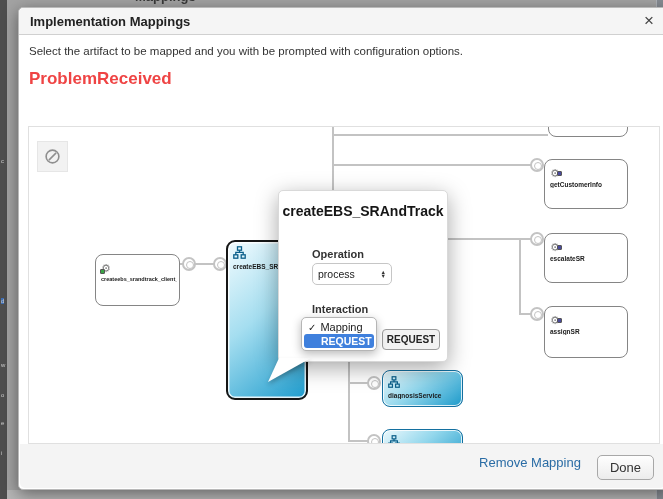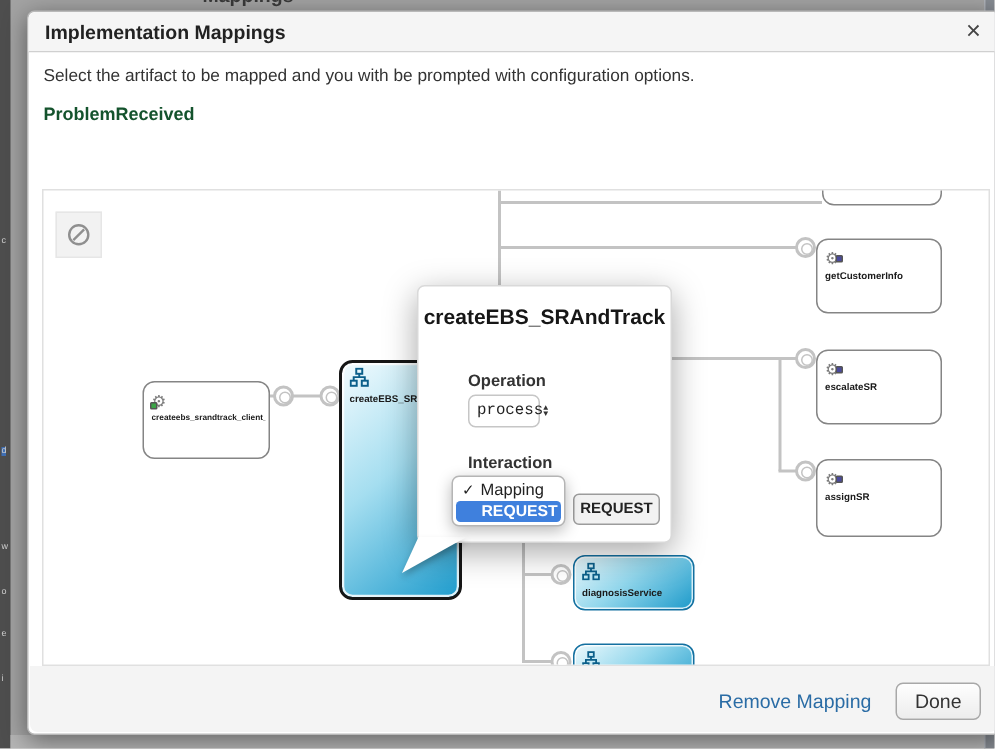--- a/index.html
+++ b/index.html
@@ -16,26 +16,26 @@
   .strip-bottom { position:absolute; left:7px; bottom:0; right:7px; height:9px; background:#b5b5b5; }
 
   
   .modal { position:absolute; left:18px; top:7px; width:649px; height:483px; background:#fff;
            border:1px solid #b9b9b9; border-radius:5px; box-shadow:0 4px 16px rgba(0,0,0,.45); }
   .modal-header { position:absolute; left:0; top:0; right:0; height:27px; background:#f5f5f5;
                   border-bottom:1px solid #d0d0d0; border-radius:5px 5px 0 0; }
   .modal-title { position:absolute; left:11px; top:6px; font-size:13px; font-weight:bold; color:#222; }
   .modal-close { position:absolute; right:12px; top:3px; font-size:17px; color:#444; cursor:pointer; line-height:20px; }
   .intro { position:absolute; left:10px; top:37px; font-size:11.5px; color:#333; }
-  .heading { position:absolute; left:10px; top:61px; font-size:12px; font-weight:bold; color:#14532d; }
+  .heading { position:absolute; left:10px; top:61px; font-size:17px; font-weight:bold; color:#ef4444; }
   .subheading { position:absolute; left:10px; top:92px; font-size:12.5px; color:#333; }
 
   
   .footer-strip { position:absolute; left:1px; right:1px; top:436px; bottom:1px; background:#f4f4f4; border-radius:0 0 5px 5px; }
-  .footer-controls { position:absolute; right:12px; top:447px; display:flex; align-items:center; gap:16px; }
+  .footer-controls { position:absolute; right:12px; top:447px; display:flex; align-items:flex-start; gap:16px; }
   .remove-link { font-size:13px; color:#2a6ca5; cursor:pointer; }
   .done-btn { font-size:13px; font-weight:normal; color:#333; background:linear-gradient(#fefefe,#ececec);
               border:1px solid #a8a8a8; border-radius:5px; padding:4px 12px; cursor:pointer; }
 
   
   .canvas { position:absolute; left:9px; top:118px; width:632px; height:318px; background:#fff;
             border:1px solid #e0e0e0; overflow:hidden; }
   .no-btn { position:absolute; left:8px; top:14px; width:31px; height:31px; background:#f2f2f2;
             border:1px solid #e6e6e6; display:flex; align-items:center; justify-content:center; }
 
@@ -62,23 +62,23 @@
   .clip-label-client { width:76px; font-size:5.5px; }
 
   
   .popup { position:absolute; left:249px; top:63px; width:170px; height:172px; background:#fff;
            border:1px solid #d9d9d9; border-radius:5px; z-index:10;
            box-shadow:0 6px 22px rgba(0,0,0,.35); }
   .popup-pointer { position:absolute; left:-12px; bottom:-22px; z-index:9; filter:drop-shadow(0 3px 2px rgba(0,0,0,.25)); }
   .popup-title { position:absolute; left:0; right:0; top:12px; text-align:center; font-size:14px; font-weight:bold; color:#161616; }
   .popup-label { position:absolute; left:33px; font-size:11px; font-weight:bold; color:#333; }
   .op-label { top:57px; } .int-label { top:112px; }
-  .op-select { position:absolute; left:33px; top:72px; width:48px; height:22px; background:#fff;
+  .op-select { position:absolute; left:33px; top:72px; width:80px; height:22px; background:#fff;
                border:1px solid #c6c6c6; border-radius:5px; display:flex; align-items:center;
-               justify-content:space-between; padding:0 5px; cursor:pointer;font-family:Liberation Mono, monospace; }
+               justify-content:space-between; padding:0 5px; cursor:pointer; }
   .op-select .val { font-size:10.5px; color:#222; }
   .stepper { display:flex; flex-direction:column; font-size:5.5px; line-height:4.5px; color:#333; }
   .dropdown { position:absolute; left:22px; top:126px; width:76px; background:#fff; border:1px solid #b5b5b5;
               border-radius:5px; padding:2px; box-shadow:0 3px 10px rgba(0,0,0,.28); z-index:12; }
   .opt { font-size:11px; color:#222; padding:1px 4px; border-radius:3px; cursor:pointer; display:flex; gap:4px; align-items:center; }
   .opt .check { font-size:10px; }
   .opt-hl { background:#3f80dd; color:#fff; font-weight:bold; font-size:10.5px; padding-left:17px; }
   .request-btn { position:absolute; left:103px; top:138px; width:58px; height:21px; background:#f2f2f2;
                  border:1px solid #9c9c9c; border-radius:4px; font-size:10px; font-weight:bold; color:#222;
                  display:flex; align-items:center; justify-content:center; cursor:pointer; z-index:11; }

